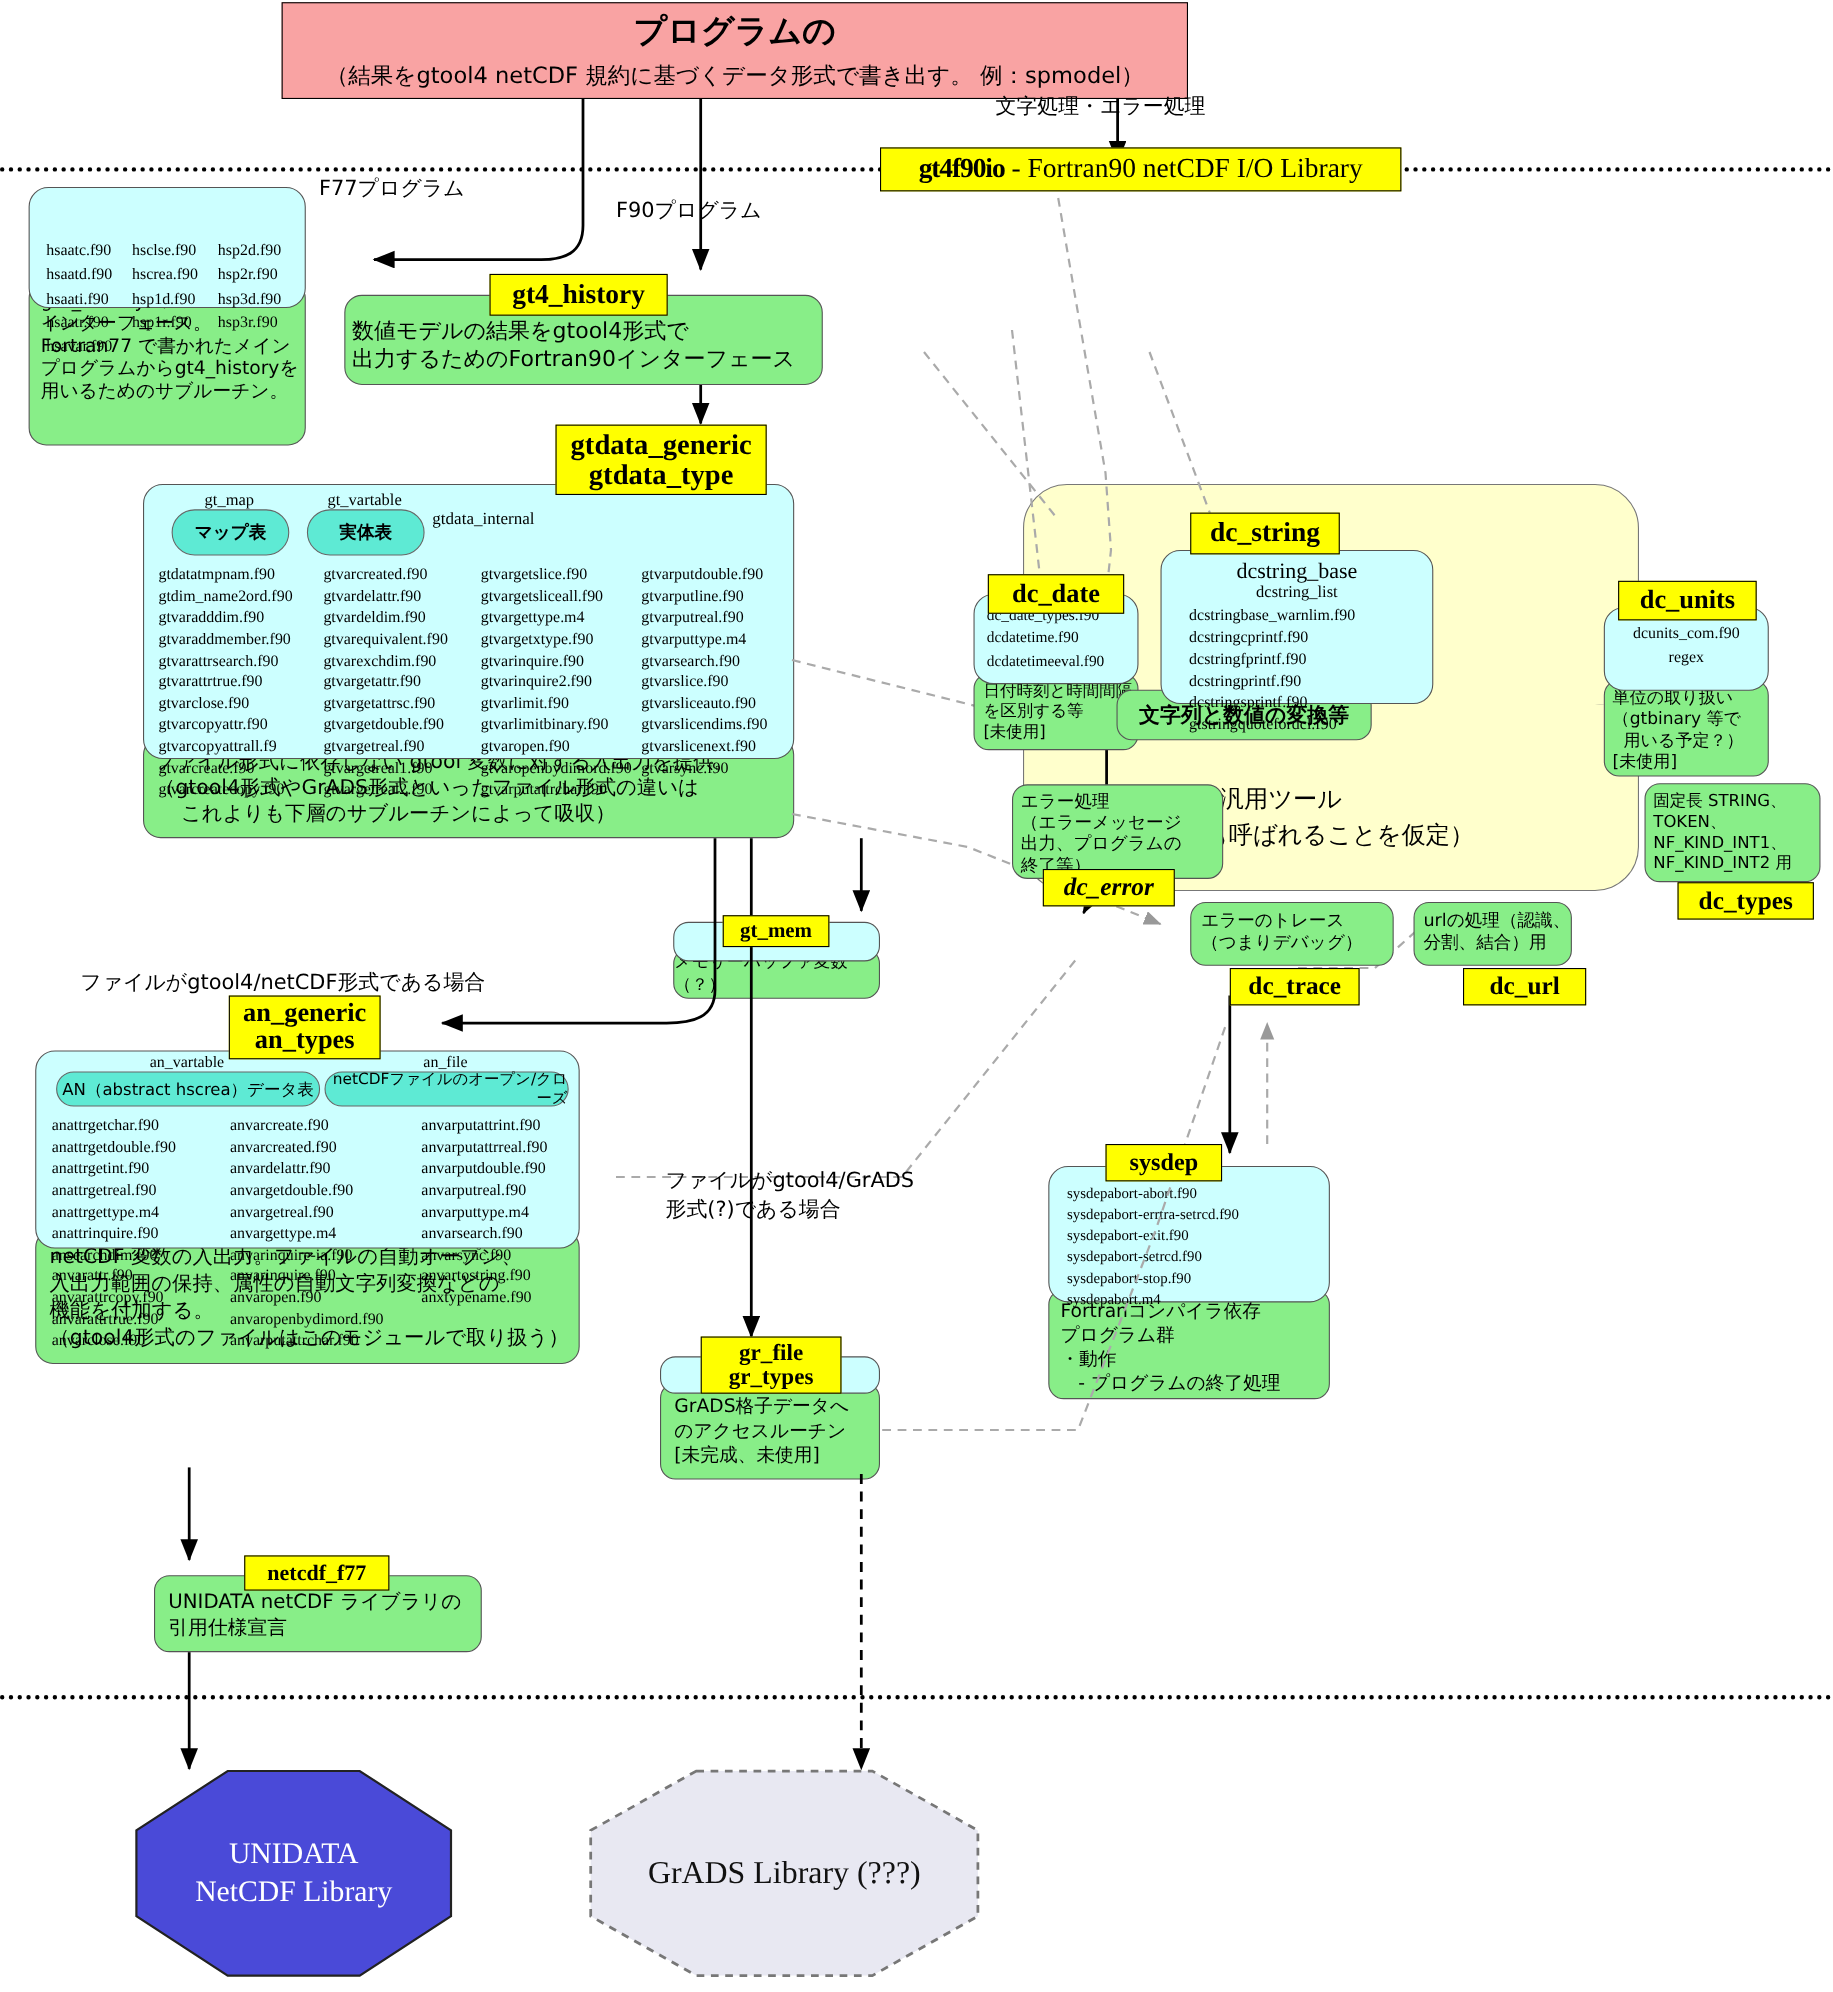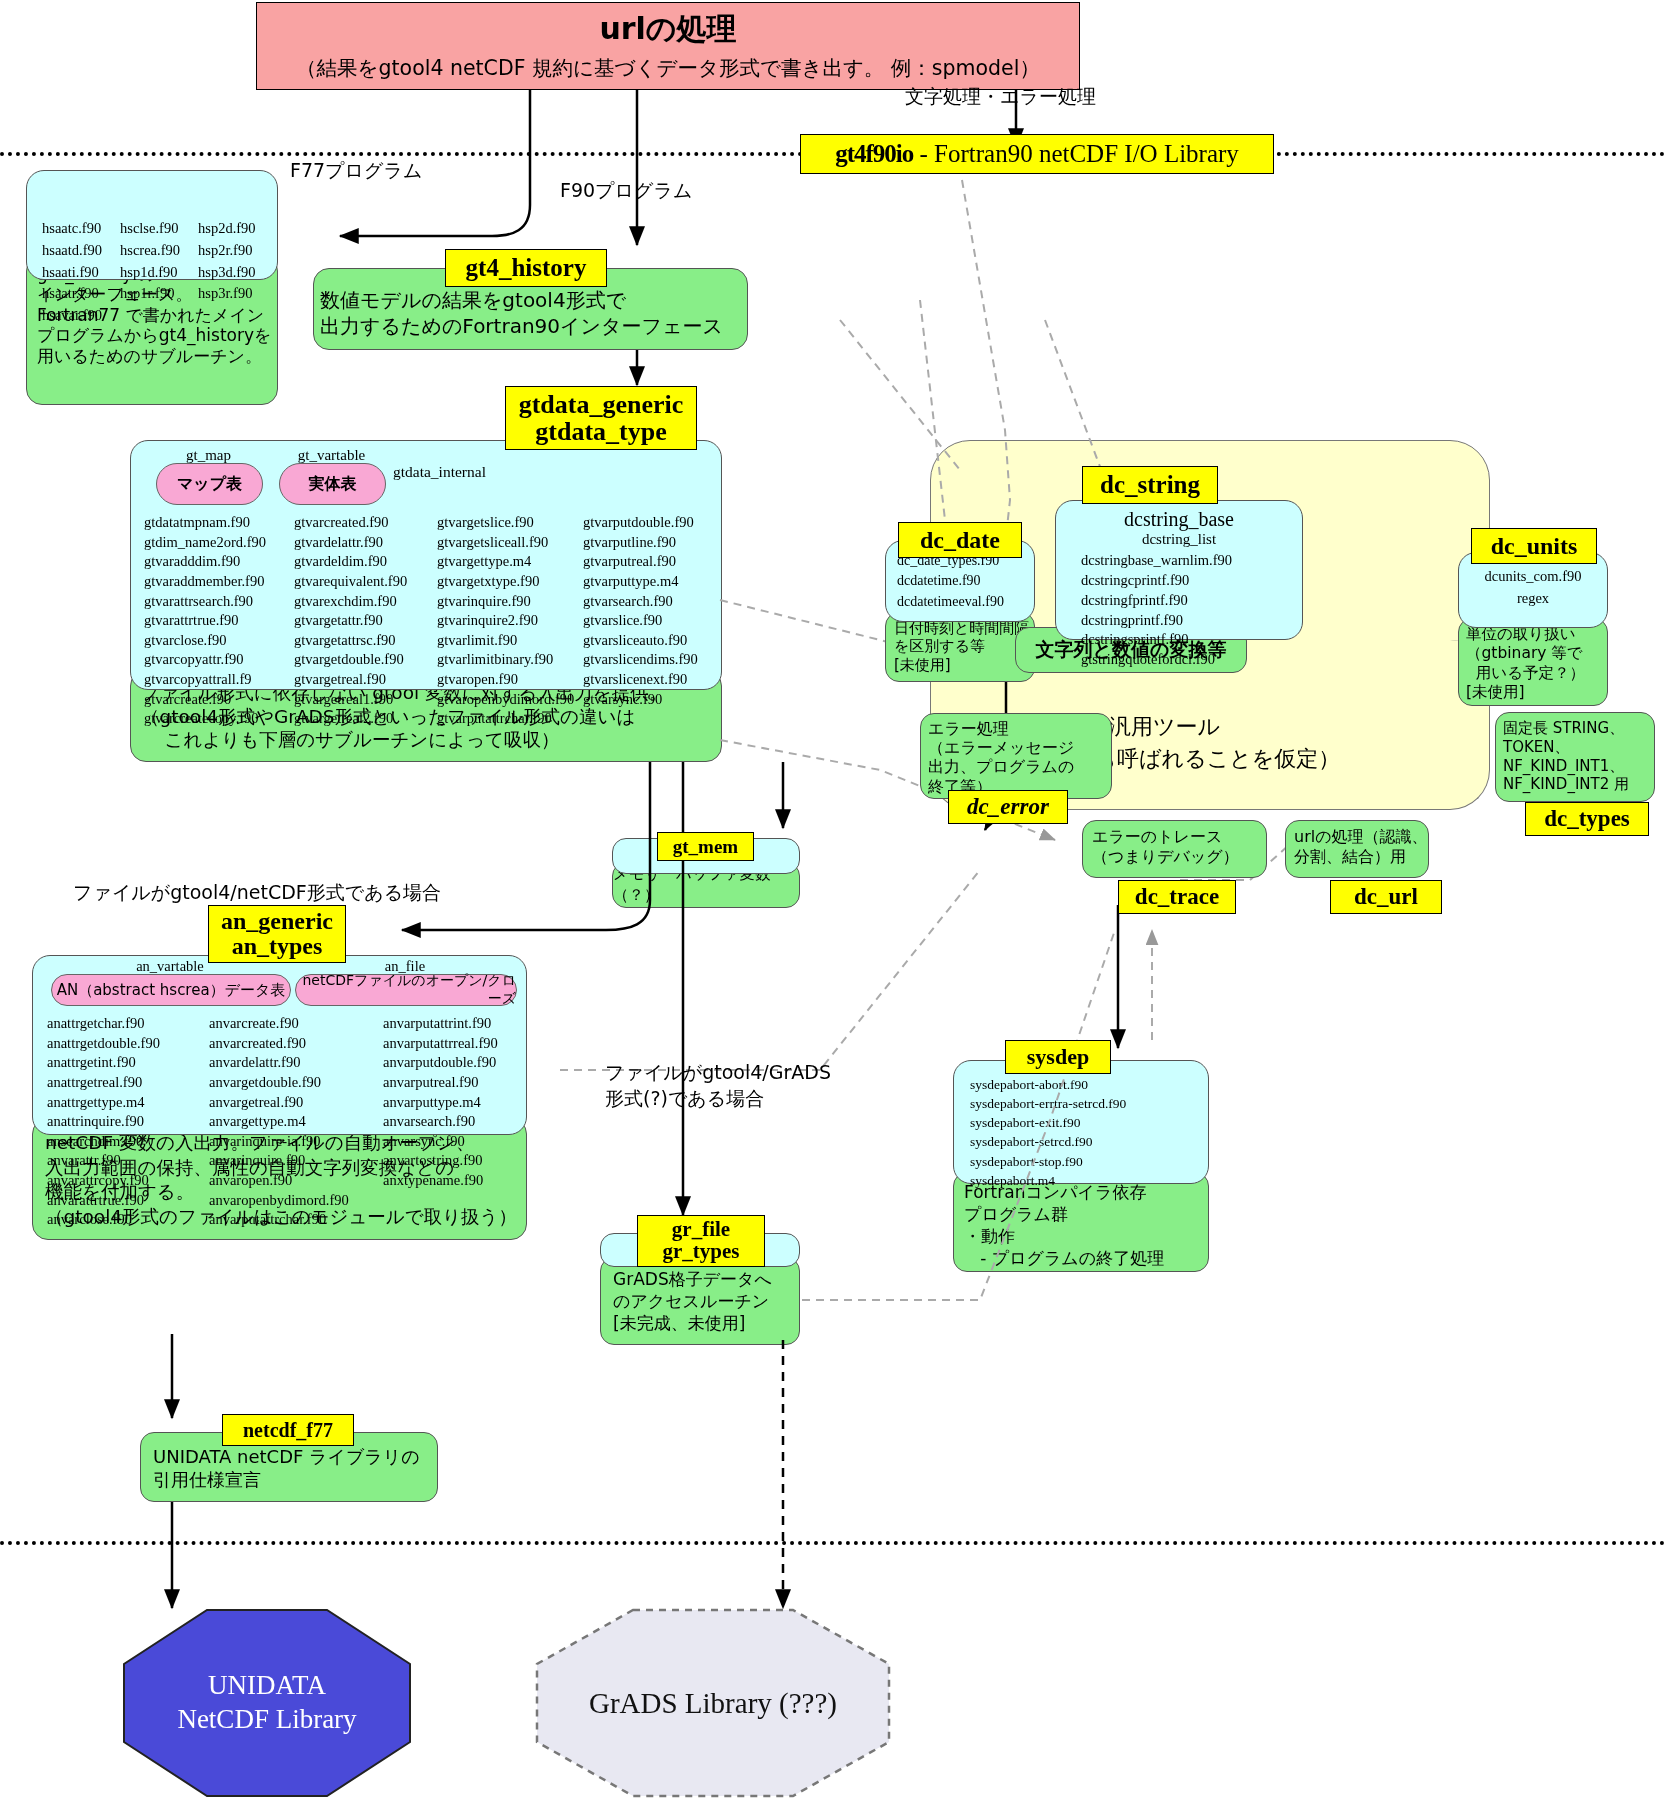--- a/index.html
+++ b/index.html
@@ -7,21 +7,21 @@
   #page{position:relative;width:1666px;height:1811px;overflow:hidden;background:#fff;}
 
   .box{position:absolute;box-sizing:border-box;}
   .lbl{position:absolute;background:#ffff00;border:1px solid #000;
        font-family:"Liberation Serif",serif;font-weight:bold;
        text-align:center;line-height:1.04;white-space:pre;z-index:40;}
   .cyan{background:#ccffff;border:1px solid #555;border-radius:18px;}
   .green{background:#88ee88;border:1px solid #555;border-radius:18px;}
   .pink{background:#f9a3a3;border:1px solid #000;}
   .cream{background:#ffffcc;border:1px solid #777;border-radius:26px;}
-  .greenpill{background:#f9a8d4;border:1px solid #666;border-radius:24px;}
+  .greenpill{background:#5eead4;border:1px solid #666;border-radius:24px;}
 
   .flist{font-family:"Liberation Serif",serif;font-size:14.5px;line-height:1.355;white-space:pre;}
   .jp{font-family:"DejaVu Sans",sans-serif;}
   .ctr{text-align:center;}
 
   .dotline{position:absolute;height:0;border-top:4px dotted #000;z-index:5;}
   svg.ov{position:absolute;left:0;top:0;width:1666px;height:1811px;z-index:3;pointer-events:none;}
 
   .edgelab{position:absolute;font-family:"DejaVu Sans",sans-serif;font-size:19px;z-index:36;white-space:pre;}
 
@@ -76,21 +76,21 @@
     <path d="M720,600 L880,640 L985,668" stroke="#aaa" stroke-width="2" fill="none" stroke-dasharray="8,6" marker-end="url(#ahg)"></path>
     <path d="M720,740 L880,770 L1055,840" stroke="#aaa" stroke-width="2" fill="none" stroke-dasharray="8,6" marker-end="url(#ahg)"></path>
     <path d="M560,1070 L820,1070 L980,870" stroke="#aaa" stroke-width="2" fill="none" stroke-dasharray="8,6"></path>
     <path d="M802,1300 L980,1300 L1050,1120 L1115,930" stroke="#aaa" stroke-width="2" fill="none" stroke-dasharray="8,6"></path>
     <path d="M1152,1040 L1152,930" stroke="#aaa" stroke-width="2" fill="none" stroke-dasharray="8,6" marker-end="url(#ahg)"></path>
     <path d="M1180,880 L1250,880 L1300,835" stroke="#aaa" stroke-width="2" fill="none" stroke-dasharray="8,6"></path>
     <path d="M840,320 L960,470" stroke="#aaa" stroke-width="2" fill="none" stroke-dasharray="8,6"></path>
   </svg>
 
   <div class="box pink" style="left:256px;top:2px;width:824px;height:88px;display:flex;flex-direction:column;align-items:center;justify-content:center;">
-    <div class="jp" style="font-size:30px;font-weight:bold;line-height:1.1;">urlの処理</div>
+    <div class="jp" style="font-size:30px;font-weight:bold;line-height:1.1;">プログラムの</div>
     <div class="jp" style="font-size:20.5px;line-height:1.15;margin-top:12px;">（結果をgtool4 netCDF 規約に基づくデータ形式で書き出す。 例：spmodel）</div>
   </div>
 
   <div class="lbl" style="left:800px;top:134px;width:472px;height:38px;font-size:25px;display:flex;align-items:center;justify-content:center;">
     <span style="font-weight:bold;letter-spacing:-1px;">gt4f90io</span><span style="font-weight:normal;"> - Fortran90 netCDF I/O Library</span>
   </div>
 
   <div class="edgelab jp" style="left:905px;top:84px;">文字処理・エラー処理</div>
   <div class="edgelab jp" style="left:290px;top:158px;">F77プログラム</div>
   <div class="edgelab jp" style="left:560px;top:178px;">F90プログラム</div>

